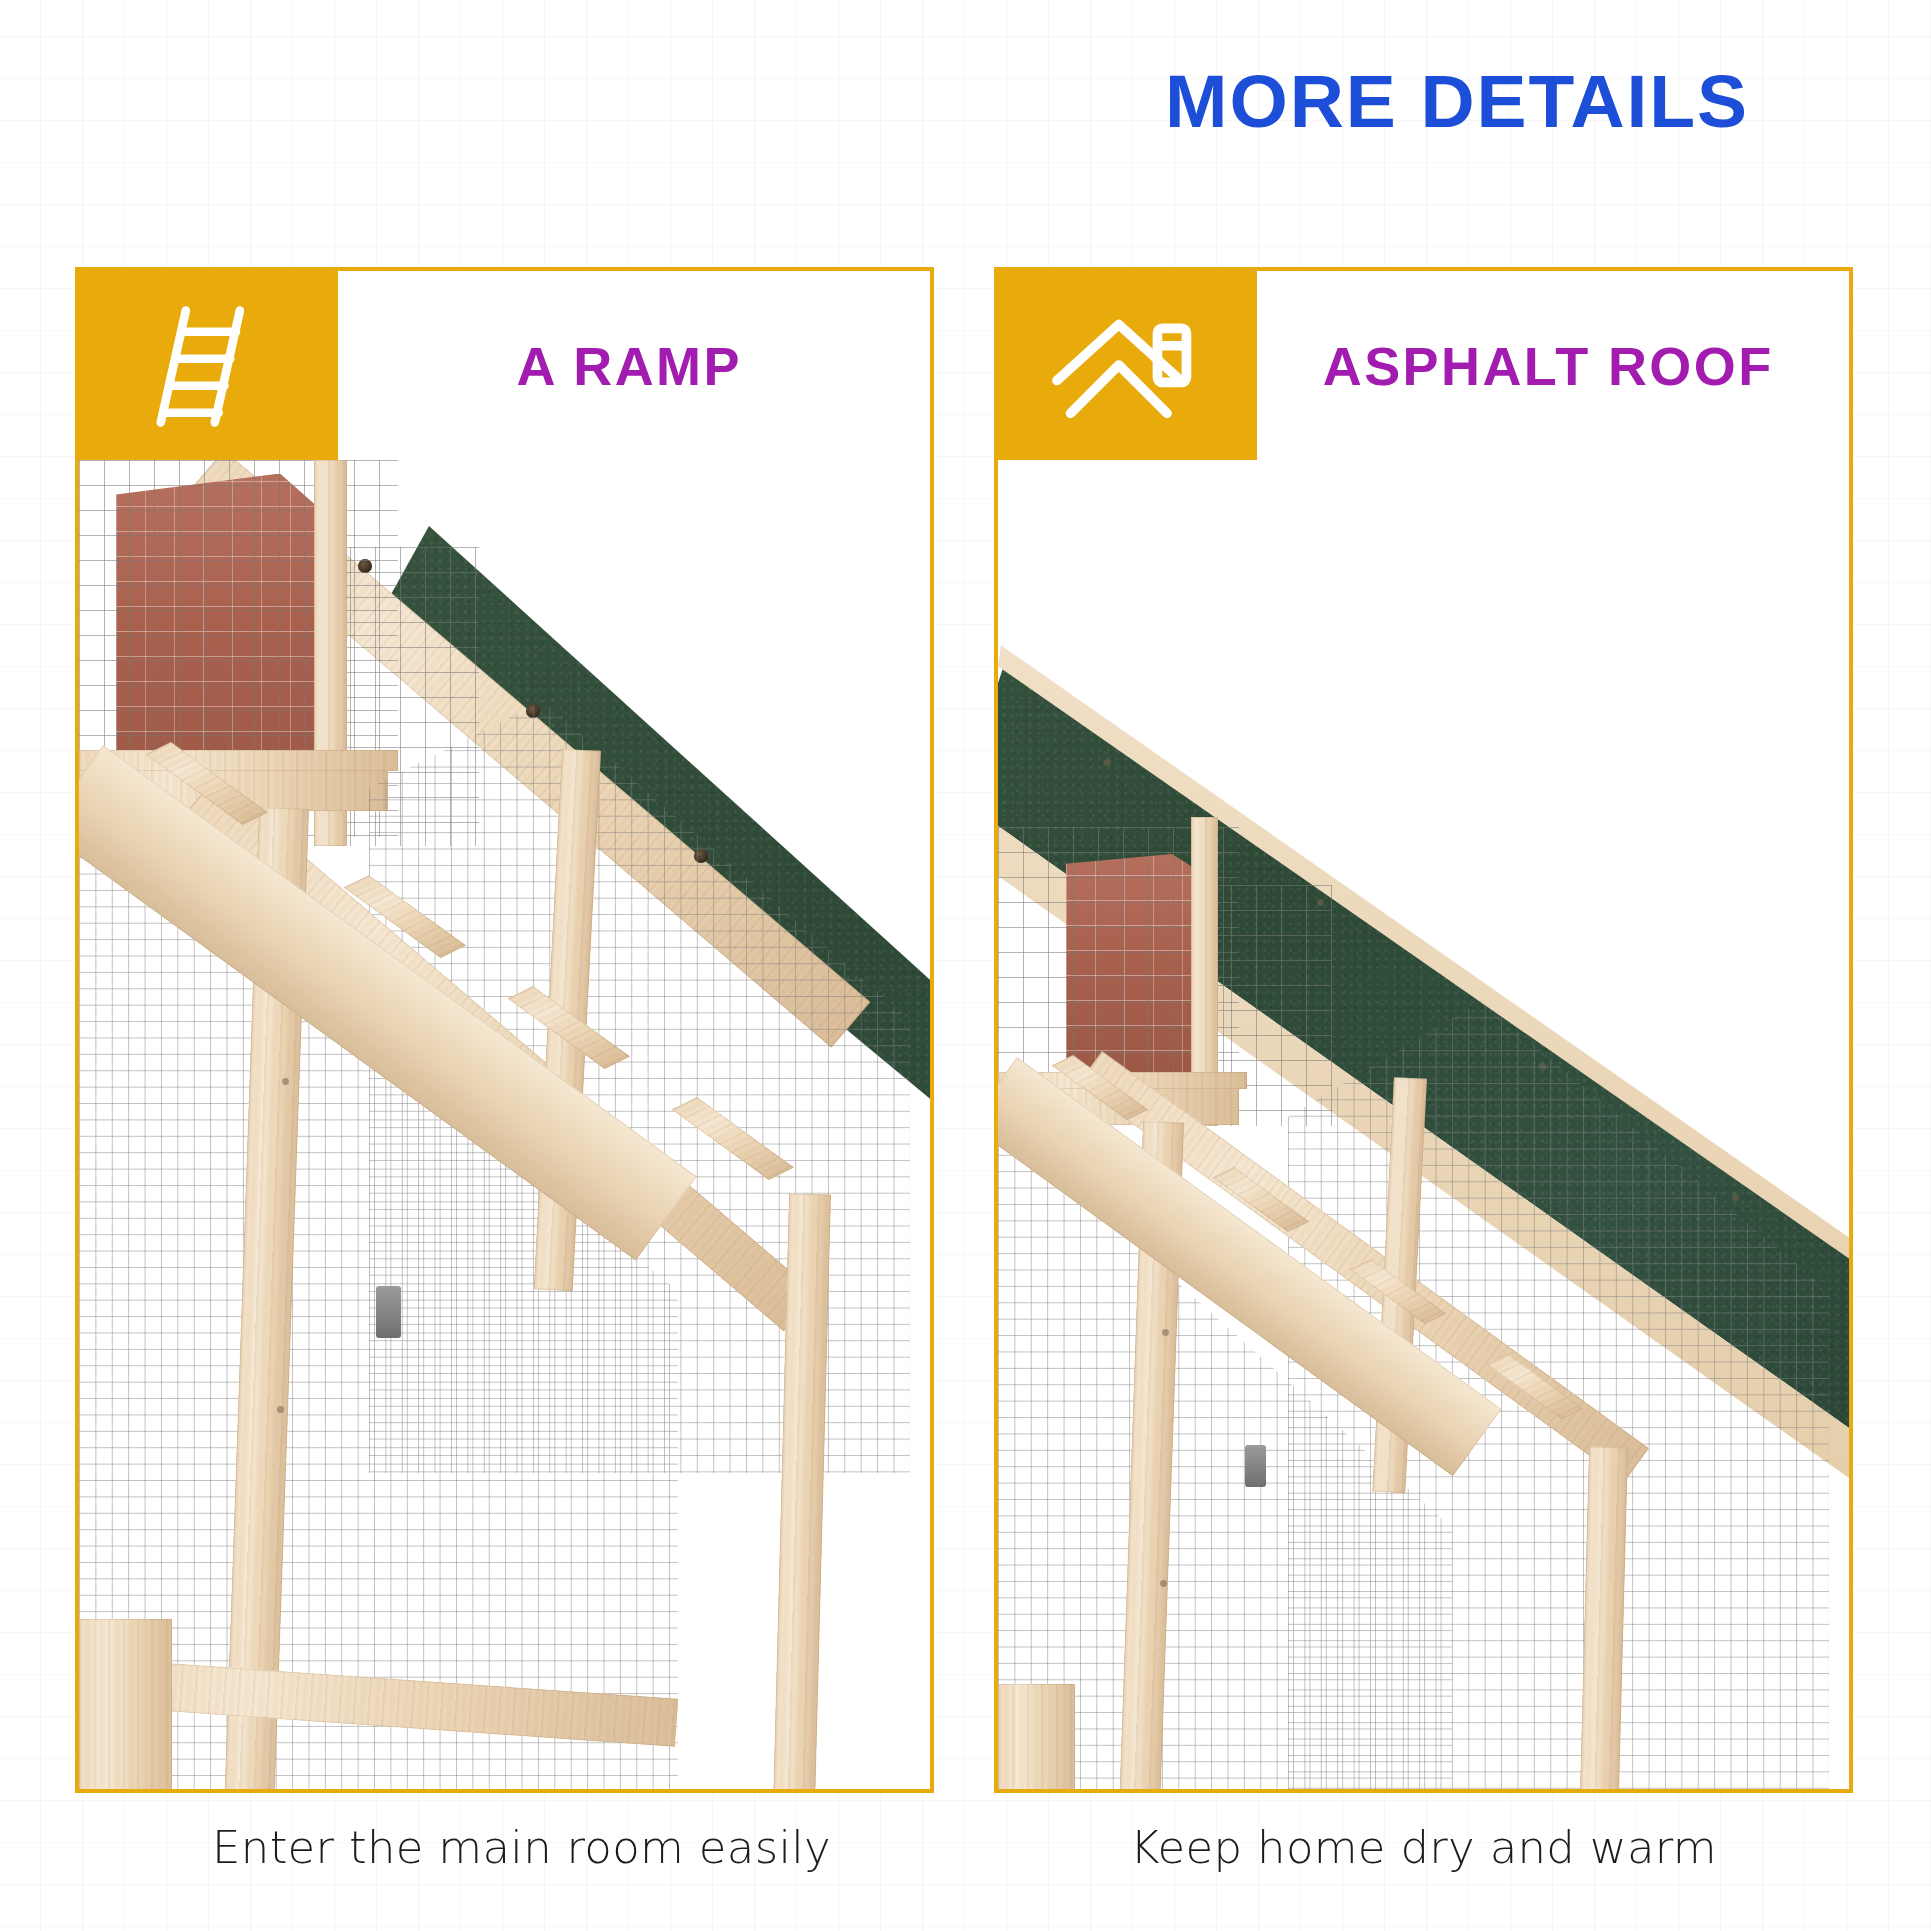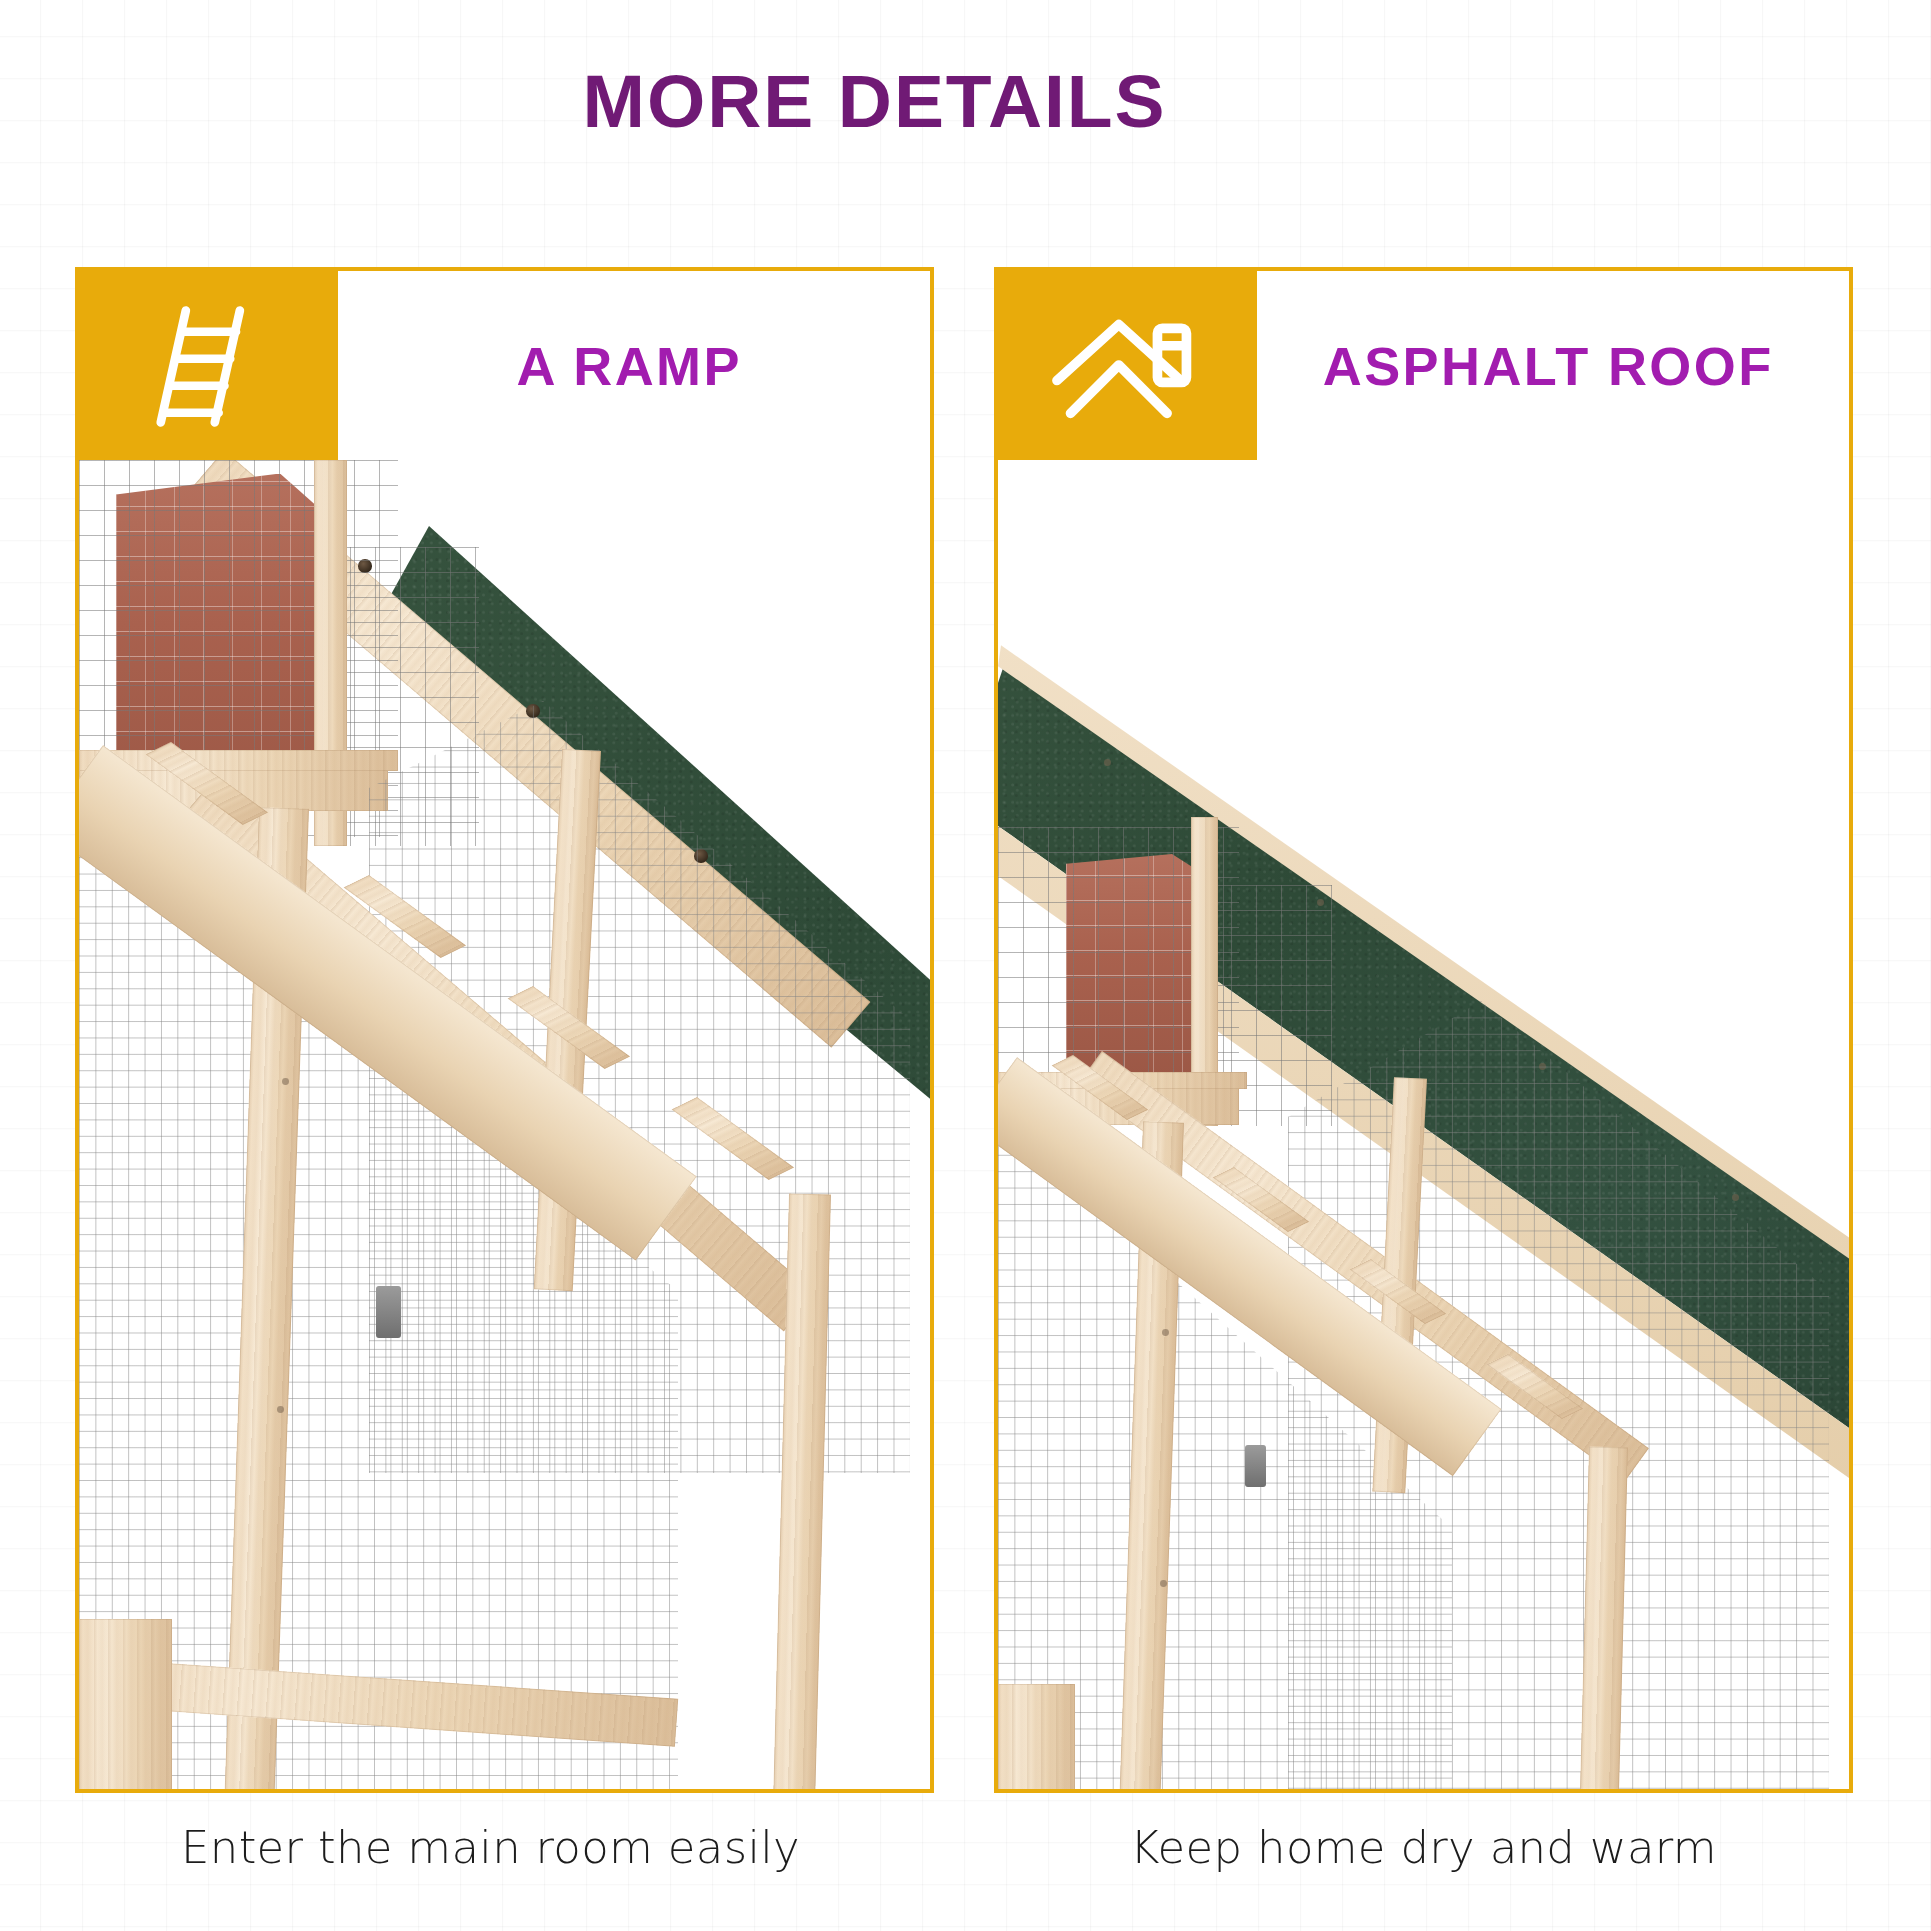--- a/index.html
+++ b/index.html
@@ -18,25 +18,25 @@
       linear-gradient(to bottom, rgba(0,0,0,0.035) 1px, transparent 1px);
     background-size:42px 42px;
     background-position:-1.9px -5.8px;
     pointer-events:none;
   }
   #page{position:absolute;inset:0;}
 
   
   #title{
     position:absolute;left:0;top:58px;width:1749px;
-    text-align:center;
+    text-align:right;
     font-size:75px;
     font-weight:bold;
     letter-spacing:1.9px;
-    color:#701a75;
+    color:#1d4ed8;
     font-family:"Liberation Sans", sans-serif;
   }
 
   
   .panel{
     position:absolute;
     box-sizing:border-box;
     border:4.8px solid #e8ab0b;
     background:#ffffff;
   }
@@ -132,21 +132,21 @@
   .caption{
     position:absolute;
     width:859px;
     text-align:center;
     font-size:45px;
     font-weight:300;
     color:#1c1c1c;
     font-family:"DejaVu Sans", sans-serif;
     letter-spacing:0.3px;
   }
-  #caption-left{left:61px;top:1821px;}
+  #caption-left{left:92px;top:1821px;}
   #caption-right{left:994px;top:1821px;}
 </style>
 </head>
 <body>
 
 <div id="page">
 
   <div id="grid-bg"></div>
 
   <div id="title">MORE DETAILS</div>

